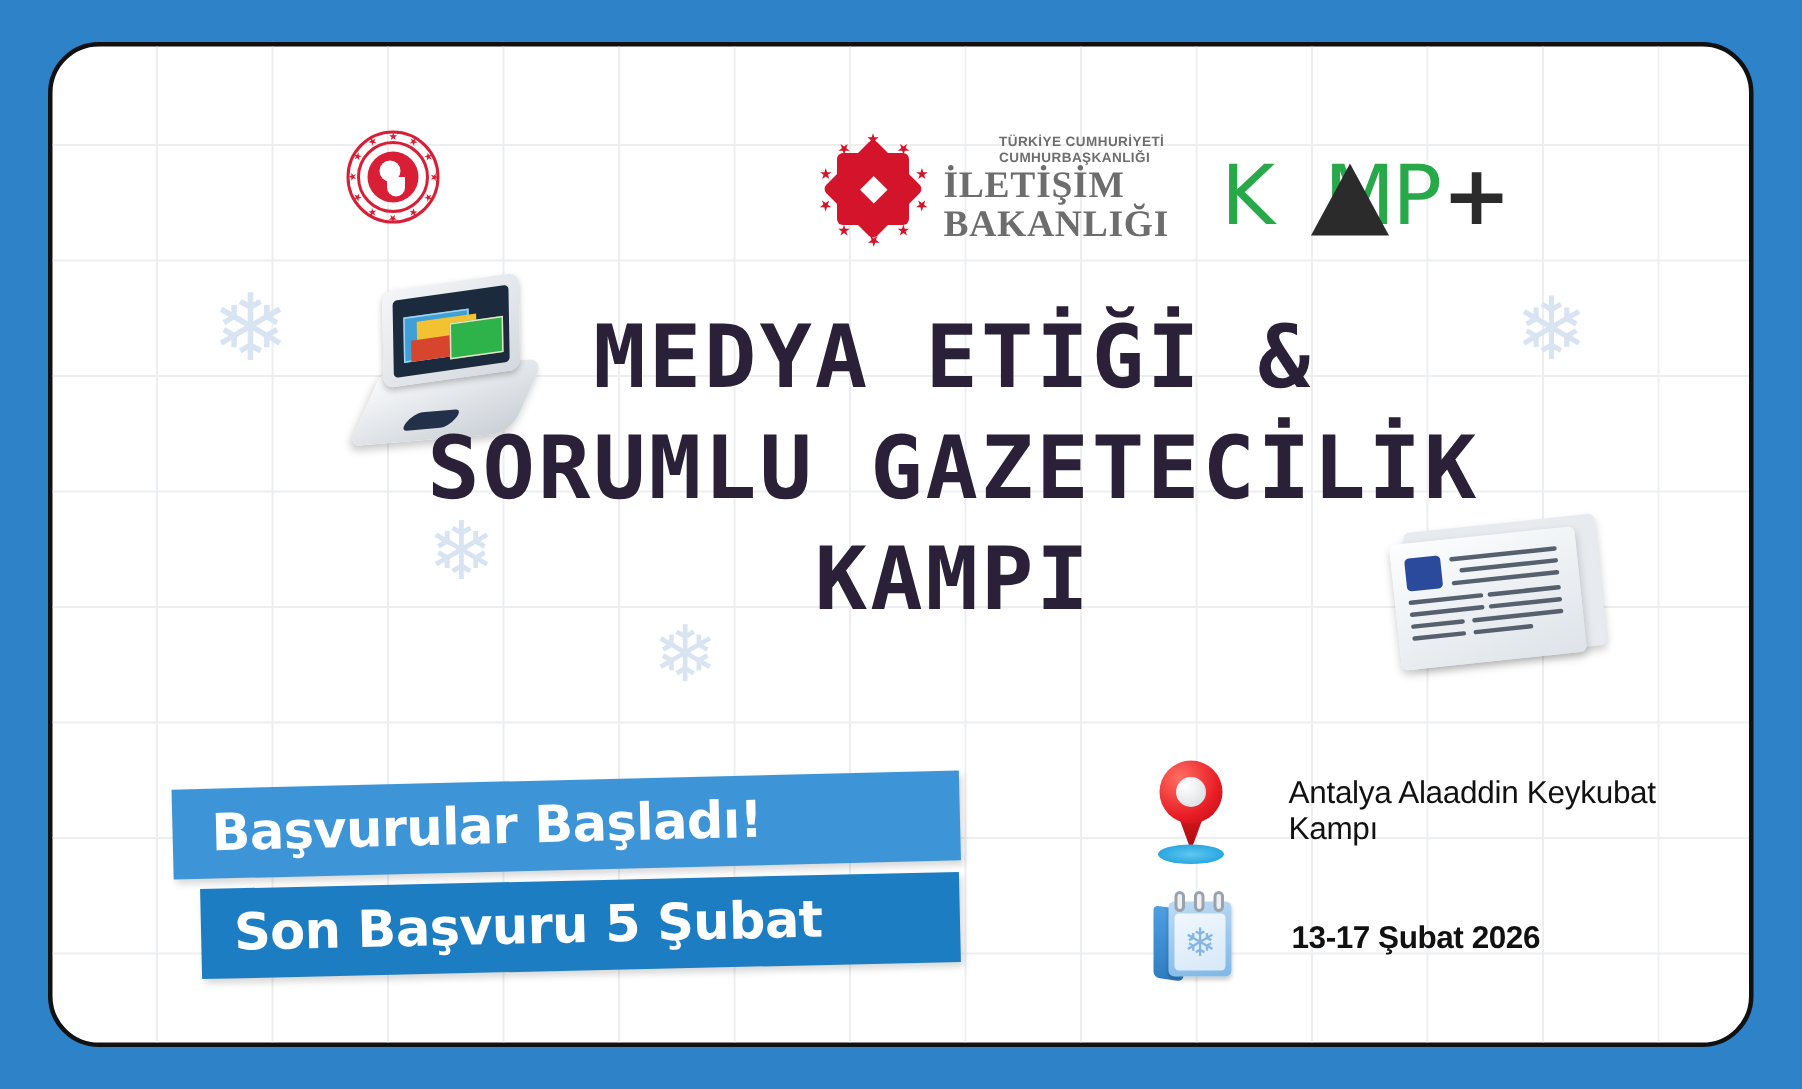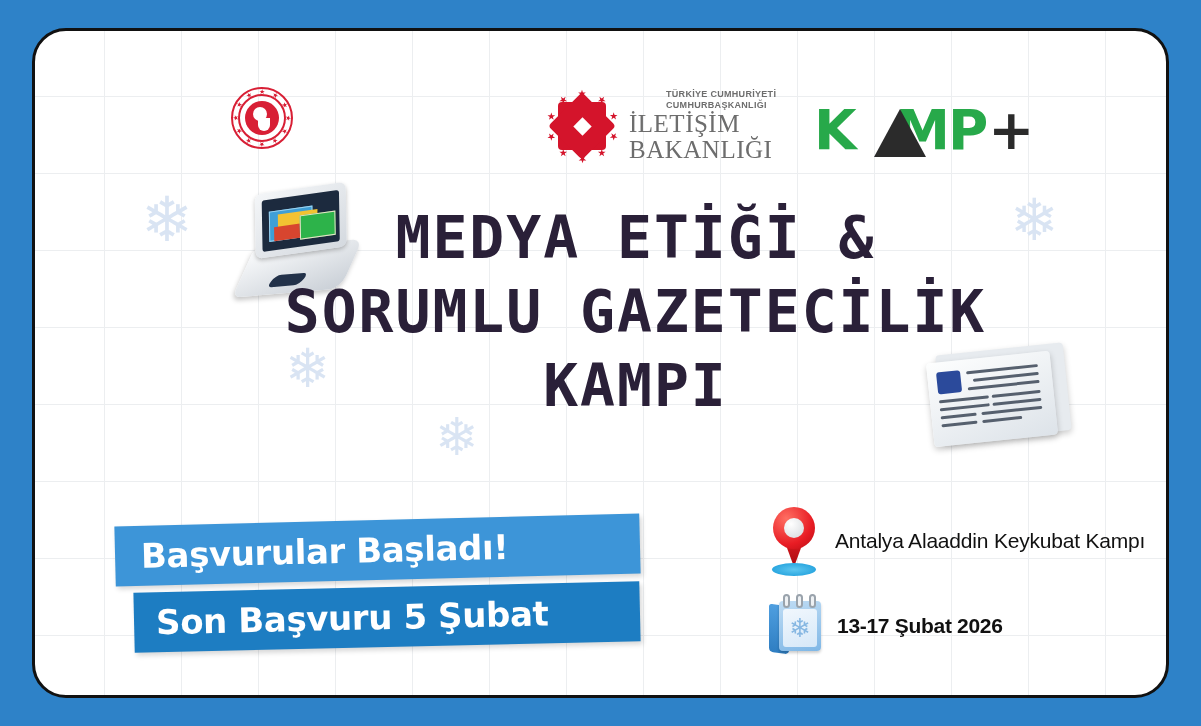--- a/index.html
+++ b/index.html
@@ -94,27 +94,27 @@
     margin:-6.5px 0 0 -6.5px; background:#fff; transform:rotate(45deg);
   }
   .ilt-stars span {
     position:absolute; left:50%; top:50%;
     color:#d4142b; font-size:10px; line-height:9px; width:9px; height:9px;
     margin:-4.5px 0 0 -4.5px; text-align:center;
   }
   .ilt-sup { color:#6d6d6d; font-size:9px; font-weight:bold; line-height:11px; letter-spacing:.3px;margin-left:37px; }
   .ilt-main {
     color:#6d6d6d; font-family:"Liberation Serif", serif;
-    font-size:25px; font-weight:normal; line-height:26px; letter-spacing:.5px;
+    font-size:25px; font-weight:bold; line-height:26px; letter-spacing:.5px;
   }
 
   
   #logo-kamp { left:779px; top:72px; }
   .kamp-word {
-    font-size:55px; font-weight:bold; letter-spacing:-2px;
+    font-size:55px; font-weight:normal; letter-spacing:-2px;
     color:#27a94a; line-height:55px;
     font-family:"DejaVu Sans", sans-serif;
     position:relative;
   }
   .kamp-a {
     position:absolute; left:60px; top:6px; width:0; height:0;
     border-left:26px solid transparent; border-right:26px solid transparent;
     border-bottom:48px solid #2b2b2b;
   }
   .kamp-plus {
@@ -190,21 +190,21 @@
     padding-left:26px; font-size:34px; letter-spacing:-.4px;
   }
   #banner2 {
     left:99px; top:556px; width:506px; height:60px;
     background:#1d7dc2; transform:rotate(-1.3deg);
     padding-left:22px; font-size:34px; letter-spacing:-.4px;
   }
 
   
   #info { position:absolute; left:730px; top:474px; width:400px; }
-  .info-row { display:flex; align-items:center; margin-bottom:18px; }
+  .info-row { display:flex; align-items:center; margin-bottom:18px;gap:24px; }
 
   .pin { position:relative; width:58px; height:72px; flex:none; }
   .pin-body {
     position:absolute; left:8px; top:2px; width:42px; height:42px;
     background:radial-gradient(circle at 32% 28%, #ff6f63, #e81c24 62%, #b50d13);
     border-radius:50% 50% 50% 50%;
   }
   .pin-tip {
     position:absolute; left:18px; top:32px; width:22px; height:30px;
     background:linear-gradient(180deg,#e01d22,#a8090f);

